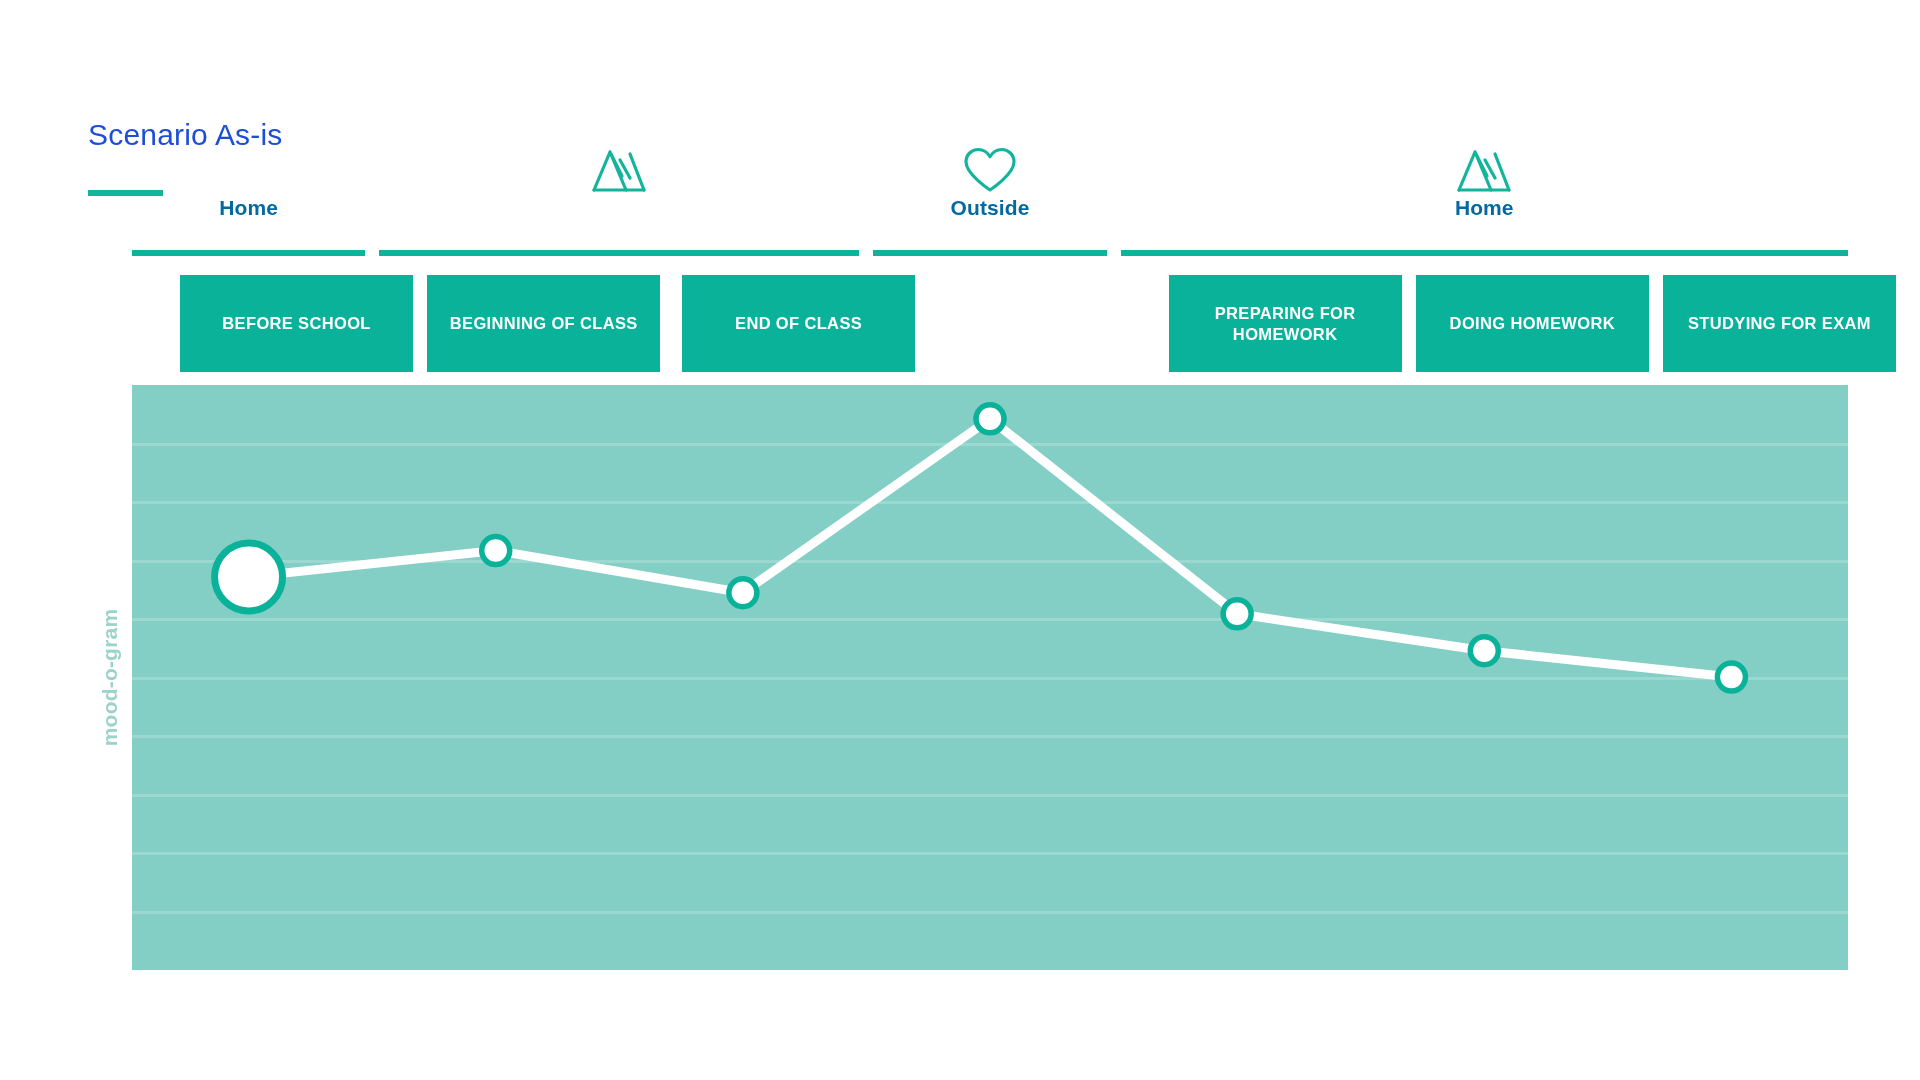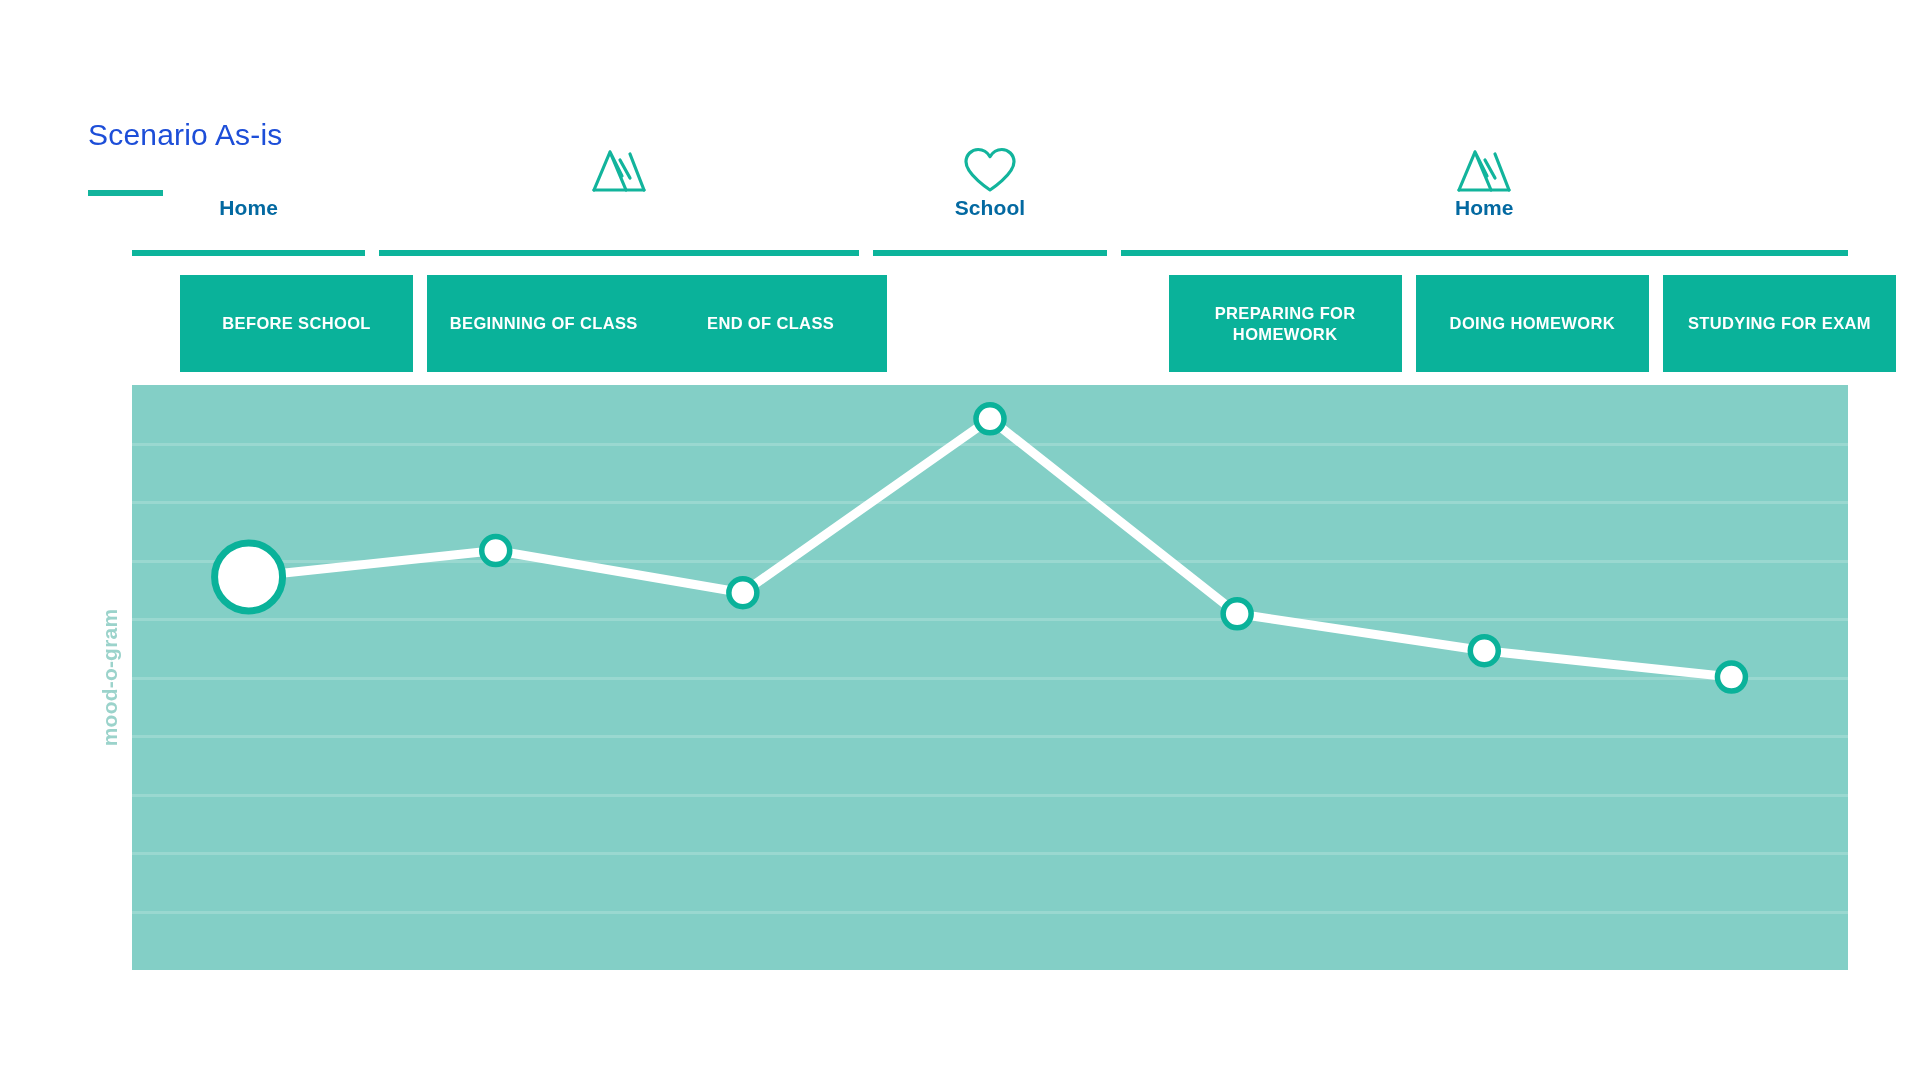--- a/index.html
+++ b/index.html
@@ -99,21 +99,21 @@
         <div class="group-bar"></div>
       </div>
       <div class="group" style="left: 741.429px; width: 233.143px;">
         <div class="group-icon">
           <svg width="58" height="48" viewBox="0 0 58 48" fill="none" stroke="#12B49C" stroke-width="3.2" stroke-linecap="round" stroke-linejoin="round">
     <path d="M29 44 C29 44 5 28.5 5 15.8 C5 8.7 10.6 3.5 17.2 3.5
              C22.2 3.5 26.4 6.4 29 10.6 C31.6 6.4 35.8 3.5 40.8 3.5
              C47.4 3.5 53 8.7 53 15.8 C53 28.5 29 44 29 44 Z"></path>
   </svg>
         </div>
-        <div class="group-label">School</div>
+        <div class="group-label">Outside</div>
         <div class="group-bar"></div>
       </div>
       <div class="group" style="left: 988.571px; width: 727.429px;">
         <div class="group-icon">
           <svg width="58" height="48" viewBox="0 0 58 48" fill="none" stroke="#12B49C" stroke-width="3.2" stroke-linecap="round" stroke-linejoin="round">
     <path d="M4 44 L20 6 L32 30 M20 6 L36 44"></path>
     <path d="M30 14 L40 32 M40 8 L54 44"></path>
     <path d="M4 44 L54 44"></path>
   </svg>
         </div>
@@ -122,21 +122,21 @@
       </div>
     </div>
 
   <div class="stages" id="stages">
       <div class="stage" style="left: 0px; width: 233.143px; background: rgb(10, 178, 154);">
         <span class="stage-label">BEFORE SCHOOL</span>
       </div>
       <div class="stage" style="left: 247.143px; width: 233.143px; background: rgb(10, 178, 154);">
         <span class="stage-label">BEGINNING OF CLASS</span>
       </div>
-      <div class="stage" style="left: 474px; width: 233.143px; background: rgb(10, 178, 154);">
+      <div class="stage" style="left: 502px; width: 233.143px; background: rgb(10, 178, 154);">
         <span class="stage-label">END OF CLASS</span>
       </div>
       <div class="stage" style="left: 988.571px; width: 233.143px; background: rgb(10, 178, 154);">
         <span class="stage-label">PREPARING FOR HOMEWORK</span>
       </div>
       <div class="stage" style="left: 1235.71px; width: 233.143px; background: rgb(10, 178, 154); justify-content: center;">
         <span class="stage-label">DOING HOMEWORK</span>
       </div>
       <div class="stage" style="left: 1482.86px; width: 233.143px; background: rgb(10, 178, 154);">
         <span class="stage-label">STUDYING FOR EXAM</span>

